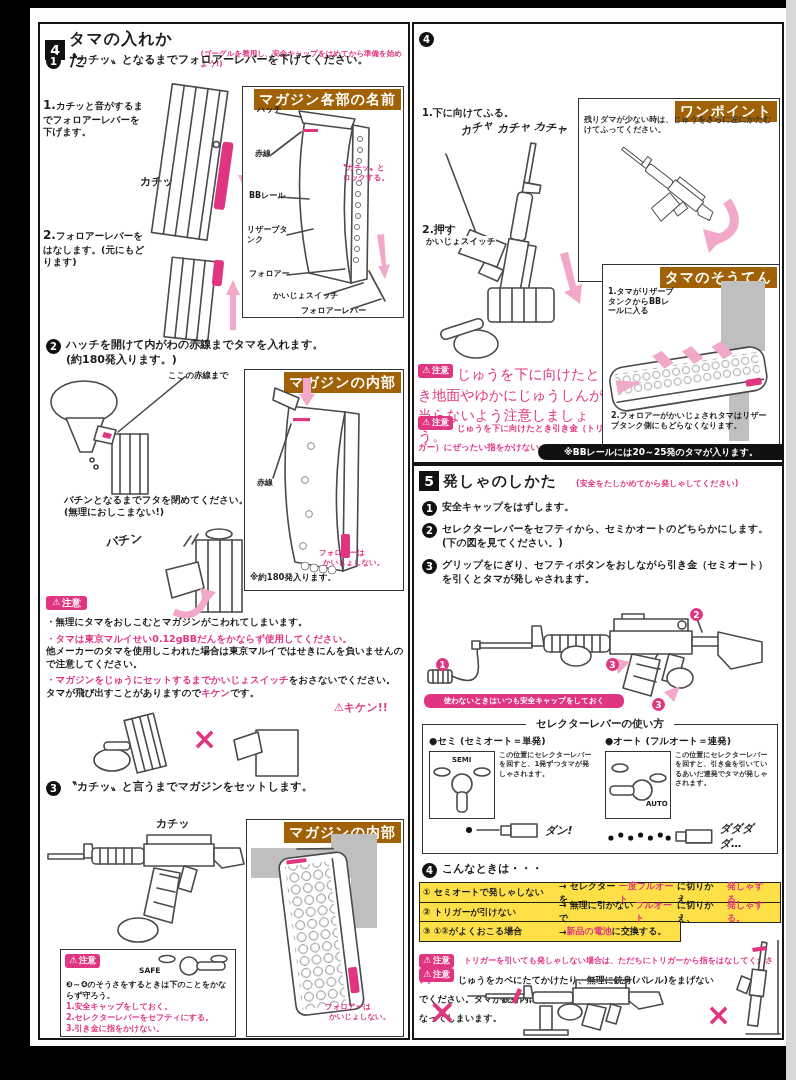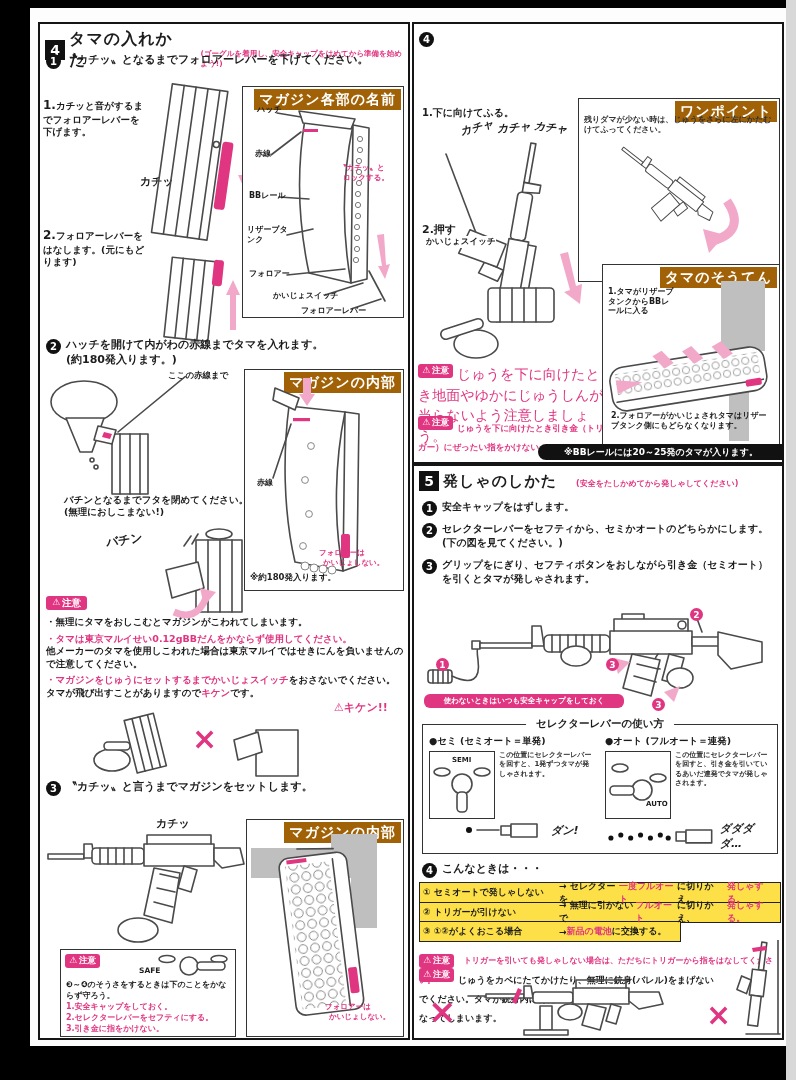--- a/index.html
+++ b/index.html
@@ -439,21 +439,21 @@
             <span class="lbl" style="left:22px;top:4px;font-size:7px">SEMI</span>
             <svg class="abs" style="left:0;top:0" width="64" height="65" viewBox="0 0 64 65">
               <ellipse class="fw" cx="12" cy="20" rx="8" ry="4"></ellipse>
               <ellipse class="fw" cx="52" cy="20" rx="8" ry="4"></ellipse>
               <circle class="fw" cx="32" cy="32" r="10"></circle>
               <rect class="fw" x="27" y="40" width="10" height="20" rx="4"></rect>
             </svg>
           </div>
           <div class="sel-desc" style="width:96px">この位置にセレクターレバーを回すと、1発ずつタマが発しゃされます。</div>
         </div>
-        <div style="display:flex;align-items:center;gap:12px;margin-top:2px">
+        <div style="display:flex;align-items:center;gap:6px;margin-top:2px">
           <svg width="110" height="18" viewBox="0 0 110 18">
             <circle cx="40" cy="9" r="3" fill="#111"></circle>
             <path class="ln" d="M48,9 H70"></path>
             <rect class="fw" x="72" y="5" width="10" height="9"></rect>
             <rect class="fw" x="82" y="3" width="26" height="13"></rect>
           </svg>
           <span class="sound">ダン!</span>
         </div>
       </div>
 

